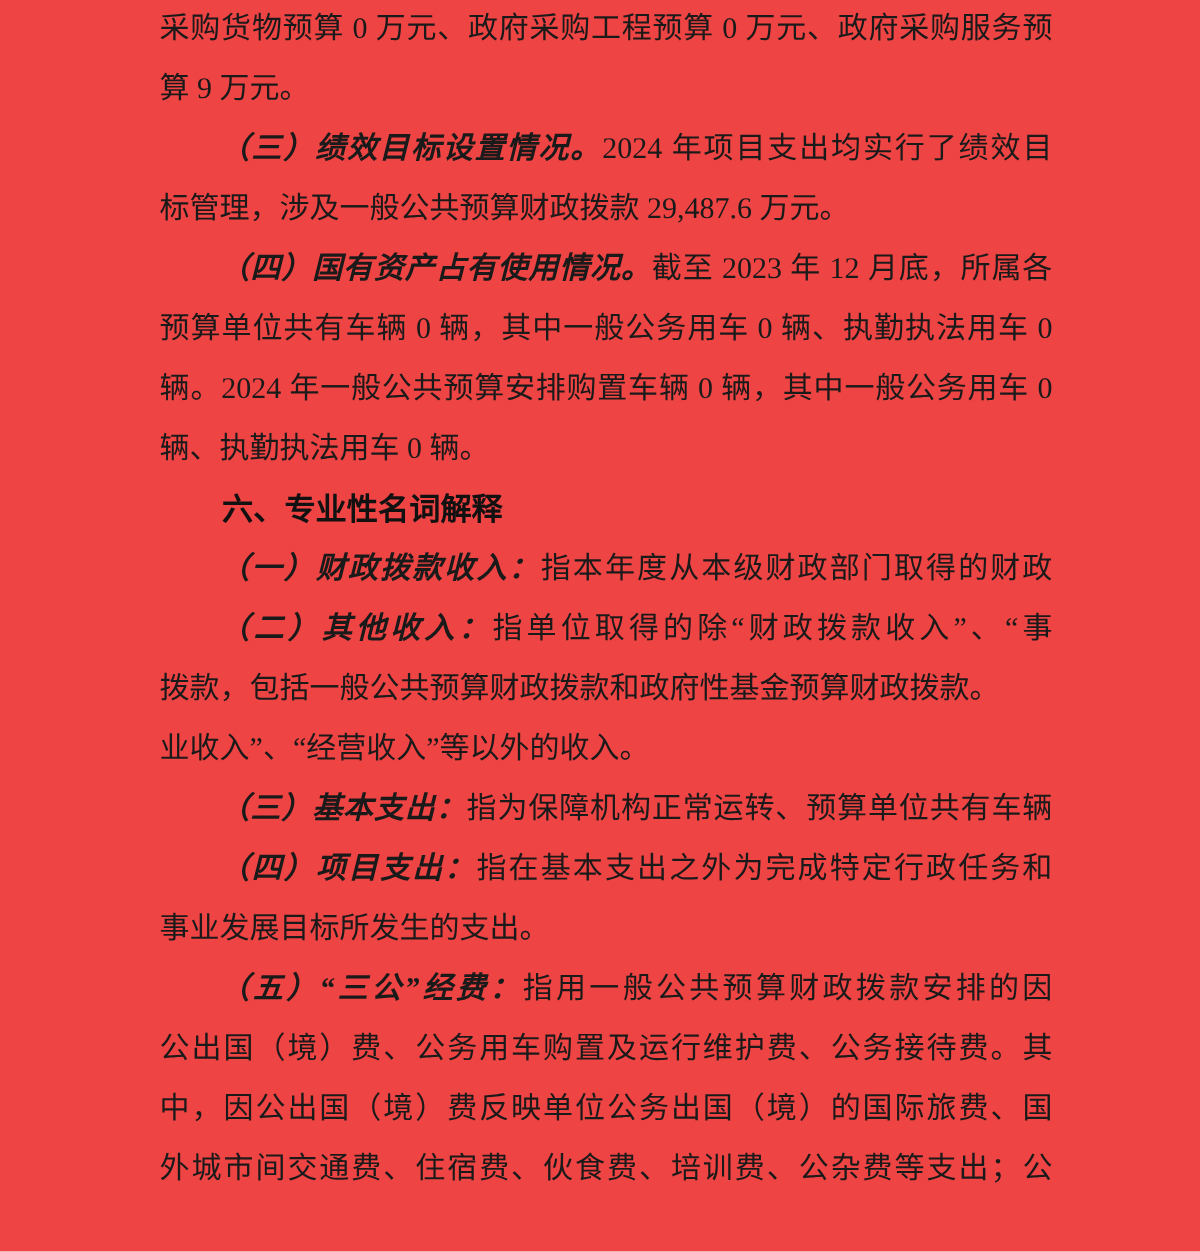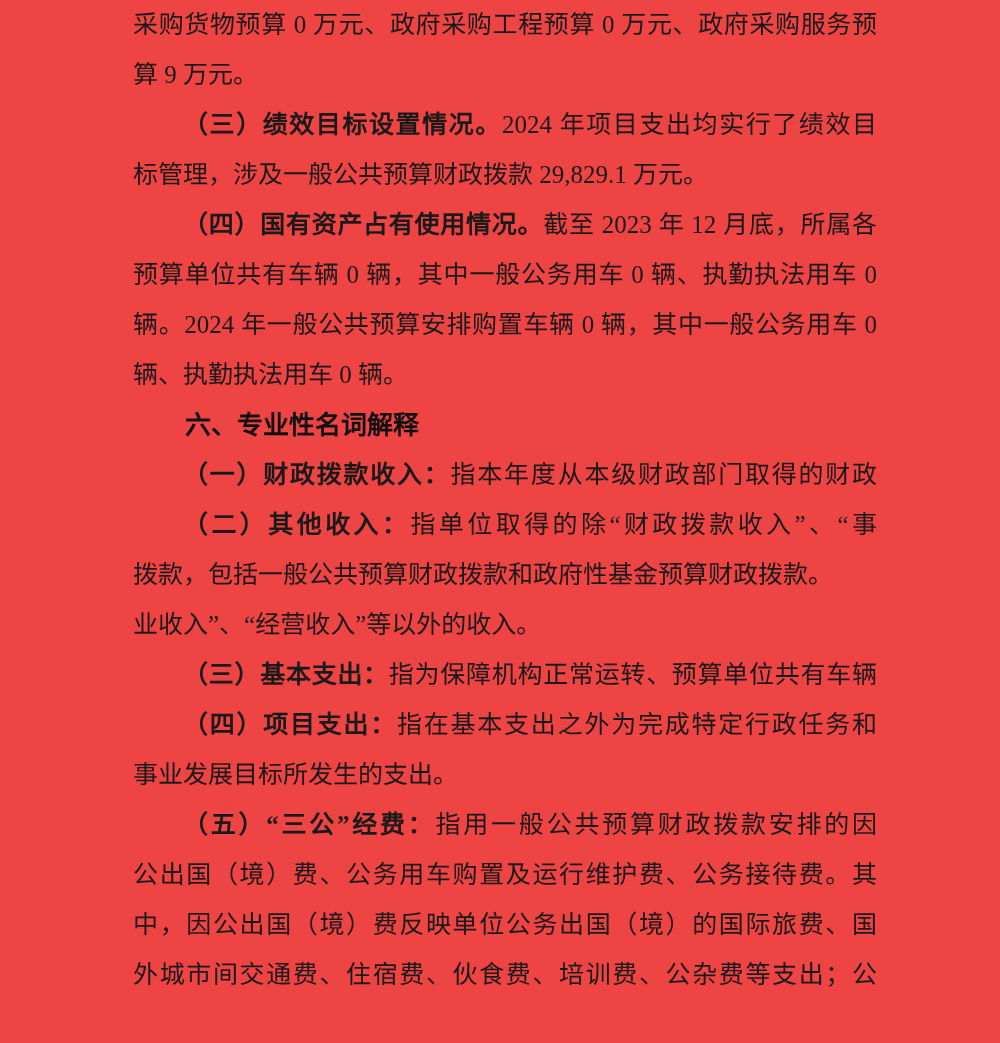--- a/index.html
+++ b/index.html
@@ -34,43 +34,44 @@
   .line.e {
     text-align: left;
     text-align-last: left;
   }
   
   .line.ind {
     text-indent: 2em;
   }
   .lead {
     font-weight: bold;
+    font-style: italic;
   }
   
   .line.h {
-    font-family: Liberation Sans, sans-serif;
+    font-family: Liberation Serif, serif;
     font-weight: bold;
     font-size: 26px;
     text-align: right;
     text-align-last: left;
     color: #111111;
   }
 </style>
 </head>
 <body>
 
 <div class="page">
 
   <div class="line j"><span class="lead"></span><span>采购货物预算 0 万元、政府采购工程预算 0 万元、政府采购服务预</span></div>
 
   <div class="line e"><span class="lead"></span><span>算 9 万元。</span></div>
 
   <div class="line j ind"><span class="lead">（三）绩效目标设置情况。</span><span>2024 年项目支出均实行了绩效目</span></div>
 
-  <div class="line e"><span class="lead"></span><span>标管理，涉及一般公共预算财政拨款 29,829.1 万元。</span></div>
+  <div class="line e"><span class="lead"></span><span>标管理，涉及一般公共预算财政拨款 29,487.6 万元。</span></div>
 
   <div class="line j ind"><span class="lead">（四）国有资产占有使用情况。</span><span>截至 2023 年 12 月底，所属各</span></div>
 
   <div class="line j"><span class="lead"></span><span>预算单位共有车辆 0 辆，其中一般公务用车 0 辆、执勤执法用车 0</span></div>
 
   <div class="line j"><span class="lead"></span><span>辆。2024 年一般公共预算安排购置车辆 0 辆，其中一般公务用车 0</span></div>
 
   <div class="line e"><span class="lead"></span><span>辆、执勤执法用车 0 辆。</span></div>
 
   <div class="line h ind"><span>六、专业性名词解释</span></div>

